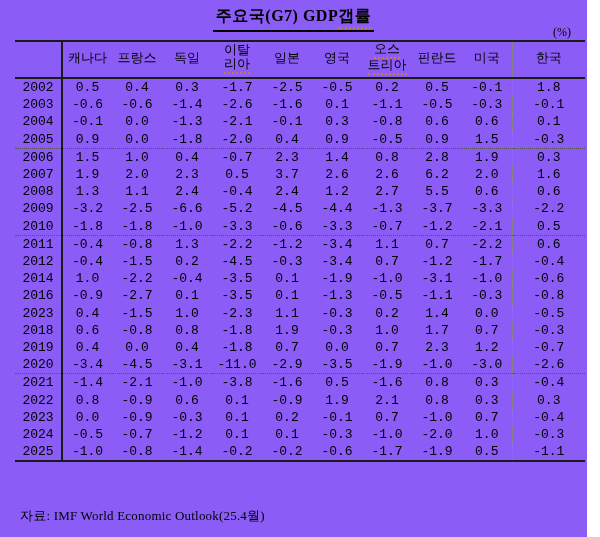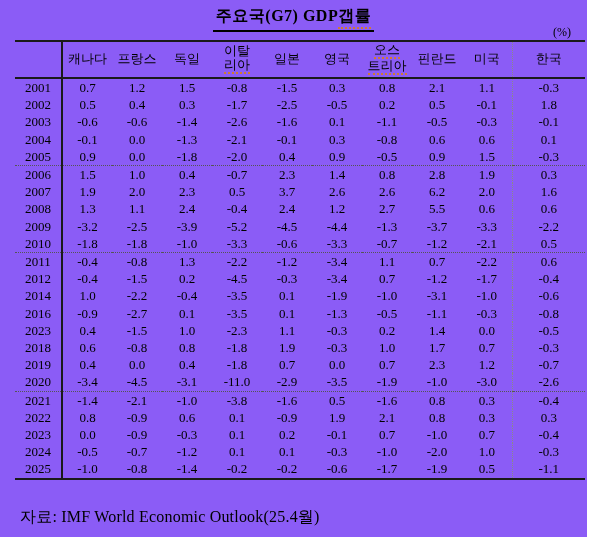--- a/index.html
+++ b/index.html
@@ -43,20 +43,21 @@
   }
   table.gap-table {
     position: absolute;
     left: 15px;
     top: 40px;
     width: 570px;
     border-collapse: collapse;
     table-layout: fixed;
     border-top: 2px solid #1a1a1a;
     border-bottom: 2px solid #1a1a1a;
+    font-family: Liberation Mono, monospace;
   }
   table.gap-table thead th {
     font-weight: normal;
     font-size: 13px;
     text-align: center;
     vertical-align: middle;
     height: 32px;
     padding: 1px 0 2px 0;
     line-height: 14px;
     border-bottom: 2px solid #1a1a1a;
@@ -79,21 +80,21 @@
     border-bottom: 1px dotted #555;
   }
   .spell-mark {
     display: inline-block;
     border-bottom: 2px dotted #cf7a33;
   }
   .source-note {
     position: absolute;
     left: 20px;
     top: 507px;
-    font-size: 16px;
+    font-size: 13px;
     letter-spacing: 0.2px;
   }
 </style>
 </head>
 <body>
 
 <div class="page">
 
   <div class="title-row">
     <span class="doc-title"><span>주요국(G7)  GDP</span><span class="spell-mark">갭률</span></span>
@@ -125,33 +126,20 @@
           <th><span>일본</span></th>
           <th><span>영국</span></th>
           <th><span class="spell-mark">오스</span><br><span class="spell-mark">트리아</span></th>
           <th><span>핀란드</span></th>
           <th><span>미국</span></th>
           <th class="korea-col"><span>한국</span></th>
         </tr>
     </thead>
     <tbody id="table-body">
         <tr>
-          <td class="year-col">2001</td>
-          <td>0.7</td>
-          <td>1.2</td>
-          <td>1.5</td>
-          <td>-0.8</td>
-          <td>-1.5</td>
-          <td>0.3</td>
-          <td>0.8</td>
-          <td>2.1</td>
-          <td>1.1</td>
-          <td class="korea-col">-0.3</td>
-        </tr>
-        <tr>
           <td class="year-col">2002</td>
           <td>0.5</td>
           <td>0.4</td>
           <td>0.3</td>
           <td>-1.7</td>
           <td>-2.5</td>
           <td>-0.5</td>
           <td>0.2</td>
           <td>0.5</td>
           <td>-0.1</td>
@@ -232,21 +220,21 @@
           <td>1.2</td>
           <td>2.7</td>
           <td>5.5</td>
           <td>0.6</td>
           <td class="korea-col">0.6</td>
         </tr>
         <tr>
           <td class="year-col">2009</td>
           <td>-3.2</td>
           <td>-2.5</td>
-          <td>-3.9</td>
+          <td>-6.6</td>
           <td>-5.2</td>
           <td>-4.5</td>
           <td>-4.4</td>
           <td>-1.3</td>
           <td>-3.7</td>
           <td>-3.3</td>
           <td class="korea-col">-2.2</td>
         </tr>
         <tr class="group-end">
           <td class="year-col">2010</td>

